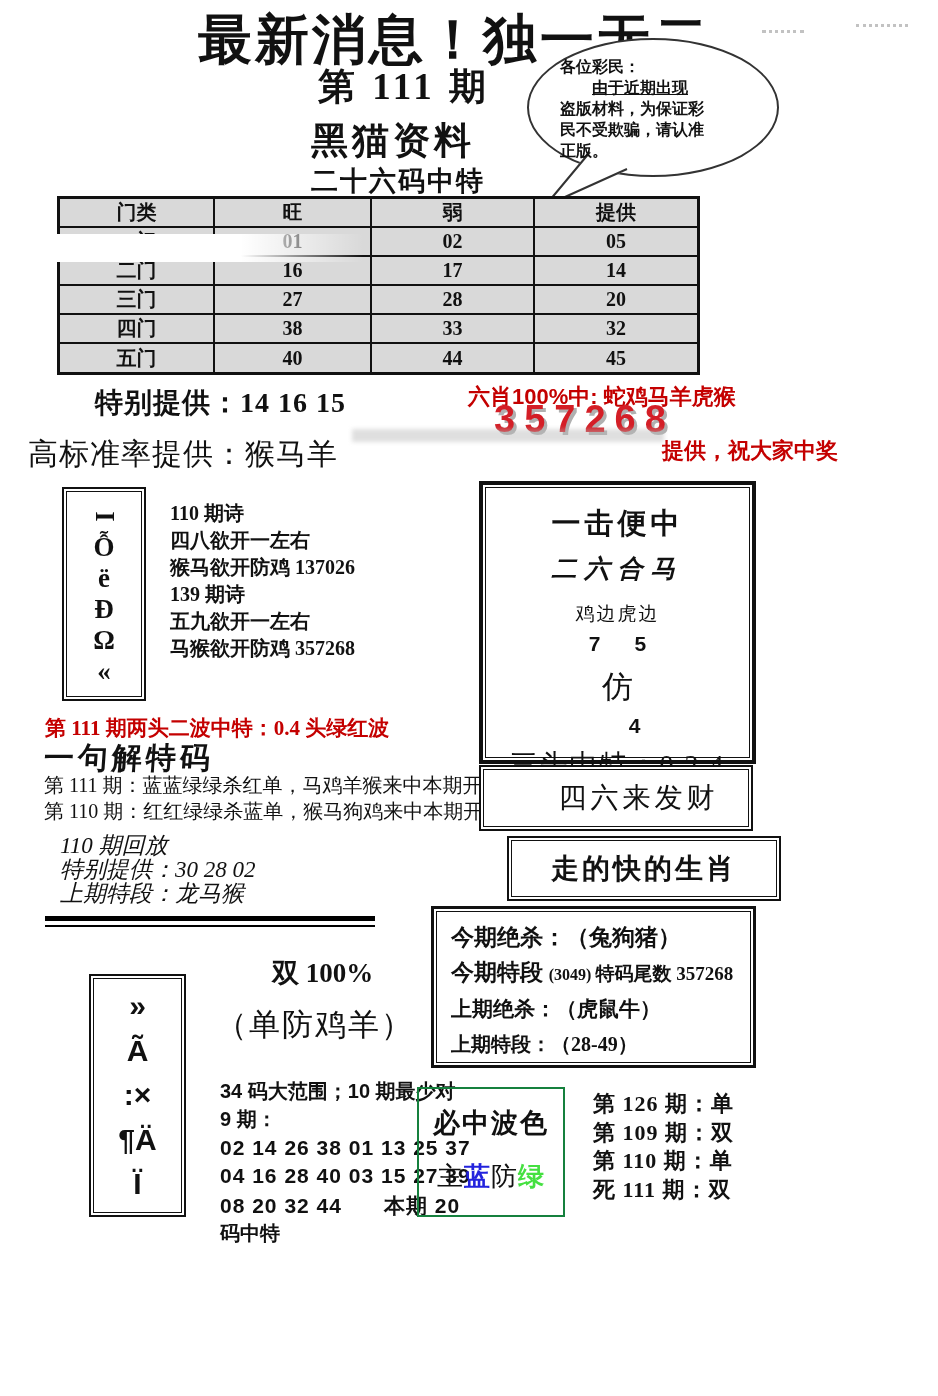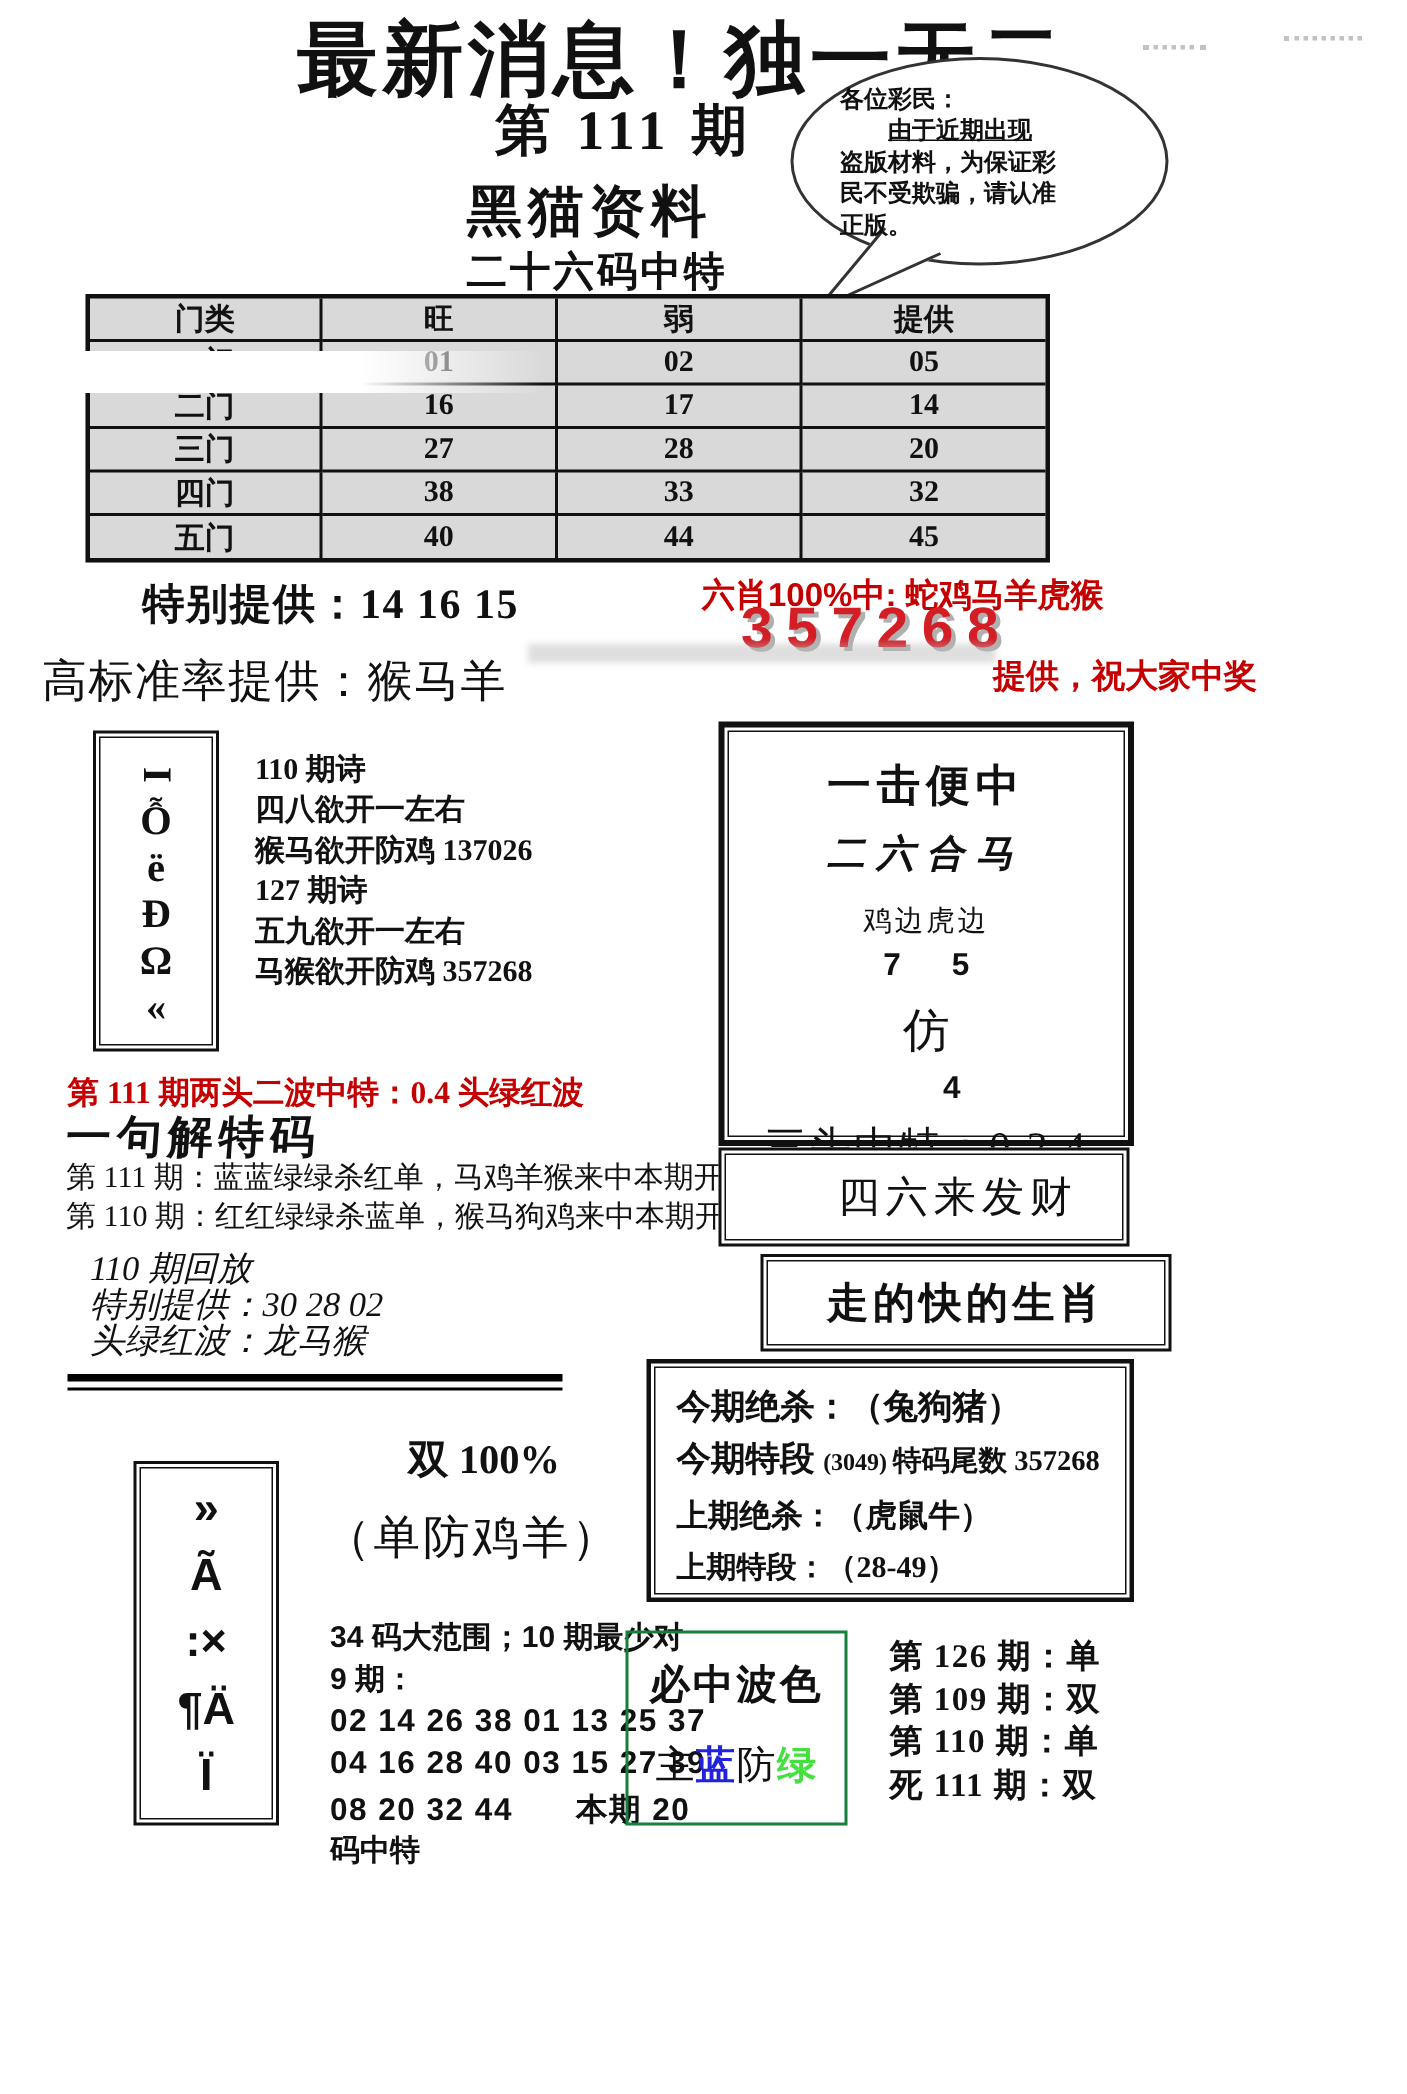--- a/index.html
+++ b/index.html
@@ -7,21 +7,21 @@
         font-family:"Liberation Serif",serif;color:#111;}
   .abs{position:absolute;}
   .sans{font-family:"Liberation Sans",sans-serif;}
   .red{color:#c40000;}
   .ctr{text-align:center;}
 
   
   .main-title{left:198px;top:4px;font-size:54px;font-weight:bold;letter-spacing:3px;white-space:nowrap;}
   .erase-patch{left:742px;top:0;width:196px;height:64px;background:#fff;}
   .erase-dot{border-top:3px dotted #9a9a9a;opacity:.6;}
-  .issue{left:318px;top:62px;font-size:37px;font-weight:bold;letter-spacing:4px;margin-left:12px;}
+  .issue{left:318px;top:62px;font-size:37px;font-weight:bold;letter-spacing:4px;}
   .source{left:311px;top:116px;font-size:37px;font-weight:bold;letter-spacing:4px;}
   .subtitle{left:311px;top:163px;font-size:27px;font-weight:bold;letter-spacing:2px;}
 
   
   .bubble{left:527px;top:38px;width:248px;height:135px;border:2px solid #333;border-radius:50%;background:#fff;}
   .bubble-text{left:560px;top:56px;width:212px;font-family:"Liberation Sans",sans-serif;
                font-weight:bold;font-size:16px;line-height:21px;}
   .bubble-text .ind{text-indent:32px;text-decoration:underline;}
   .tail-svg{left:535px;top:146px;width:110px;height:72px;}
 
@@ -187,34 +187,34 @@
         <span>Ð</span>
         <span>Ω</span>
         <span>«</span>
       </div>
     </div>
   </div>
   <div class="abs poems">
     <div>110 期诗</div>
     <div>四八欲开一左右</div>
     <div>猴马欲开防鸡 137026</div>
-    <div>127 期诗</div>
+    <div>139 期诗</div>
     <div>五九欲开一左右</div>
     <div>马猴欲开防鸡 357268</div>
   </div>
 
   <div class="abs red-line red">第 111 期两头二波中特：0.4 头绿红波</div>
   <div class="abs one-sentence">一句解特码</div>
   <div class="abs sent" style="top:772px;">第 111 期：蓝蓝绿绿杀红单，马鸡羊猴来中本期开：（???）</div>
   <div class="abs sent" style="top:798px;">第 110 期：红红绿绿杀蓝单，猴马狗鸡来中本期开：（???）</div>
 
   <div class="abs replay">
     <div>110 期回放</div>
     <div>特别提供：30 28 02</div>
-    <div>头绿红波：龙马猴</div>
+    <div>上期特段：龙马猴</div>
   </div>
   <div class="abs hr2"></div>
 
   <div class="abs dbox thick hit-box">
     <div class="inner ctr">
       <div class="hit-l1">一击便中</div>
       <div class="hit-l2">二六合马</div>
       <div class="hit-l3">鸡边虎边</div>
       <div class="hit-l4"><span>7</span><span class="gap"></span><span>5</span></div>
       <div class="hit-l5">仿</div>

